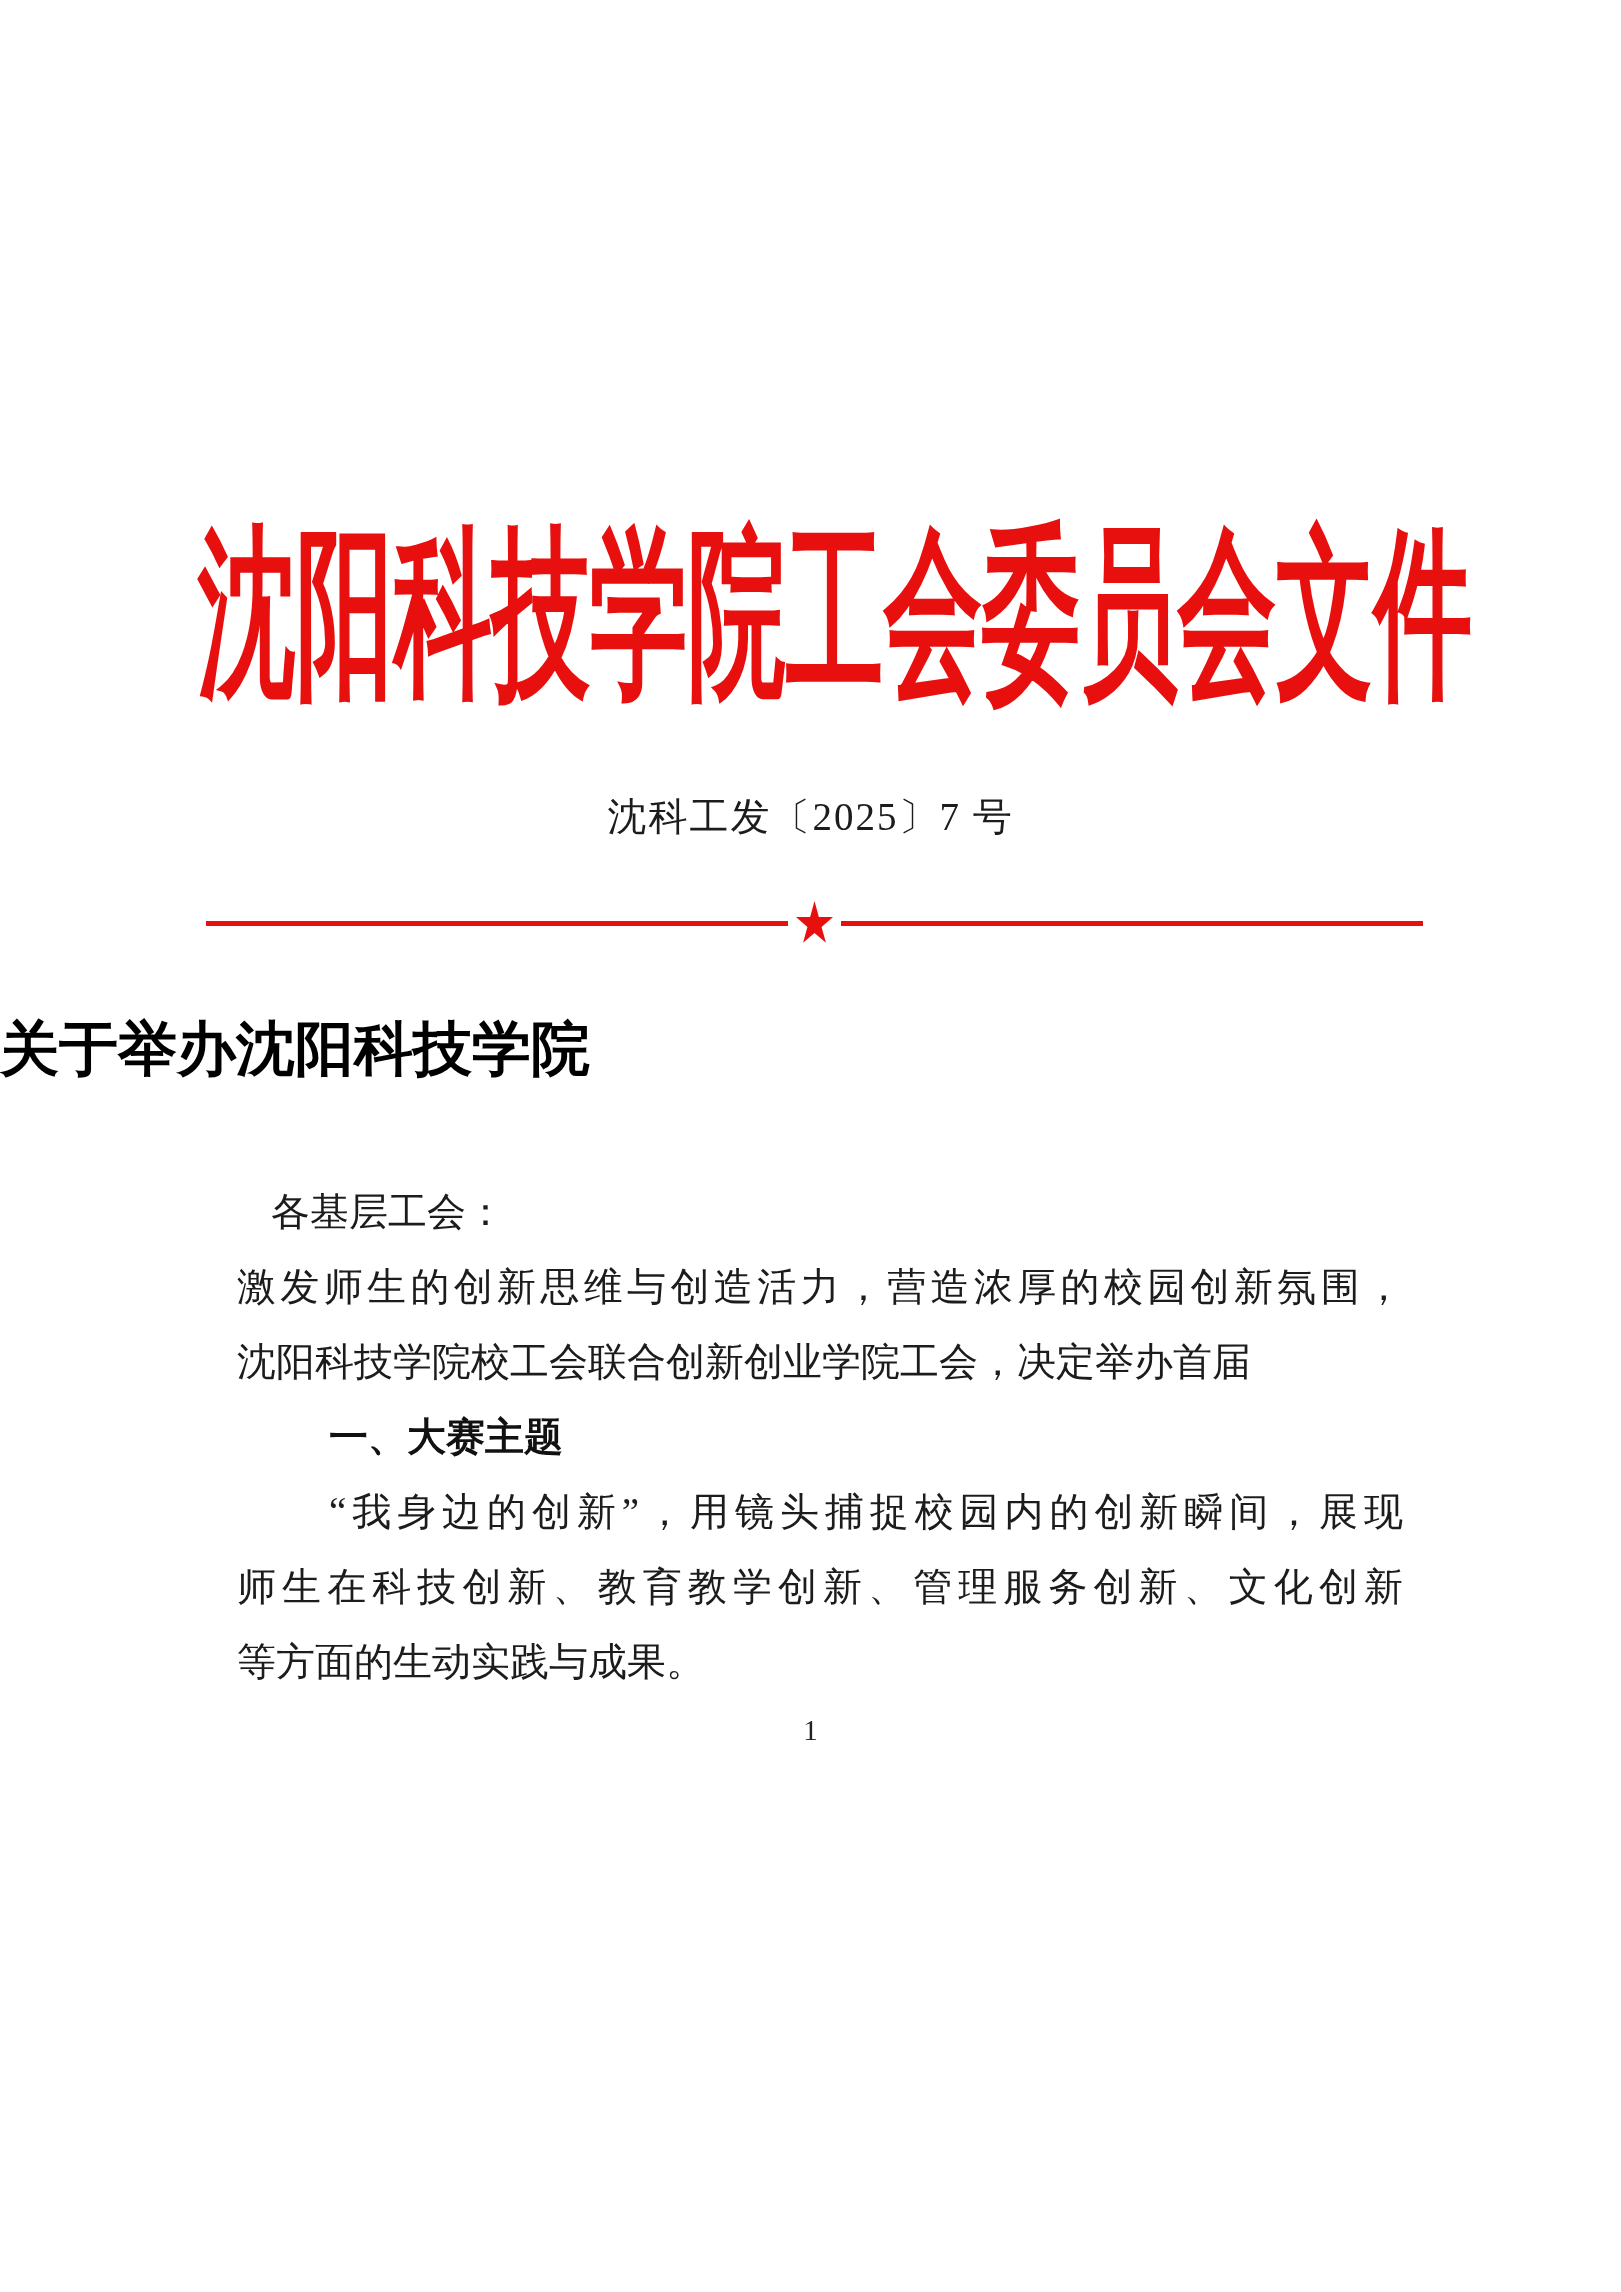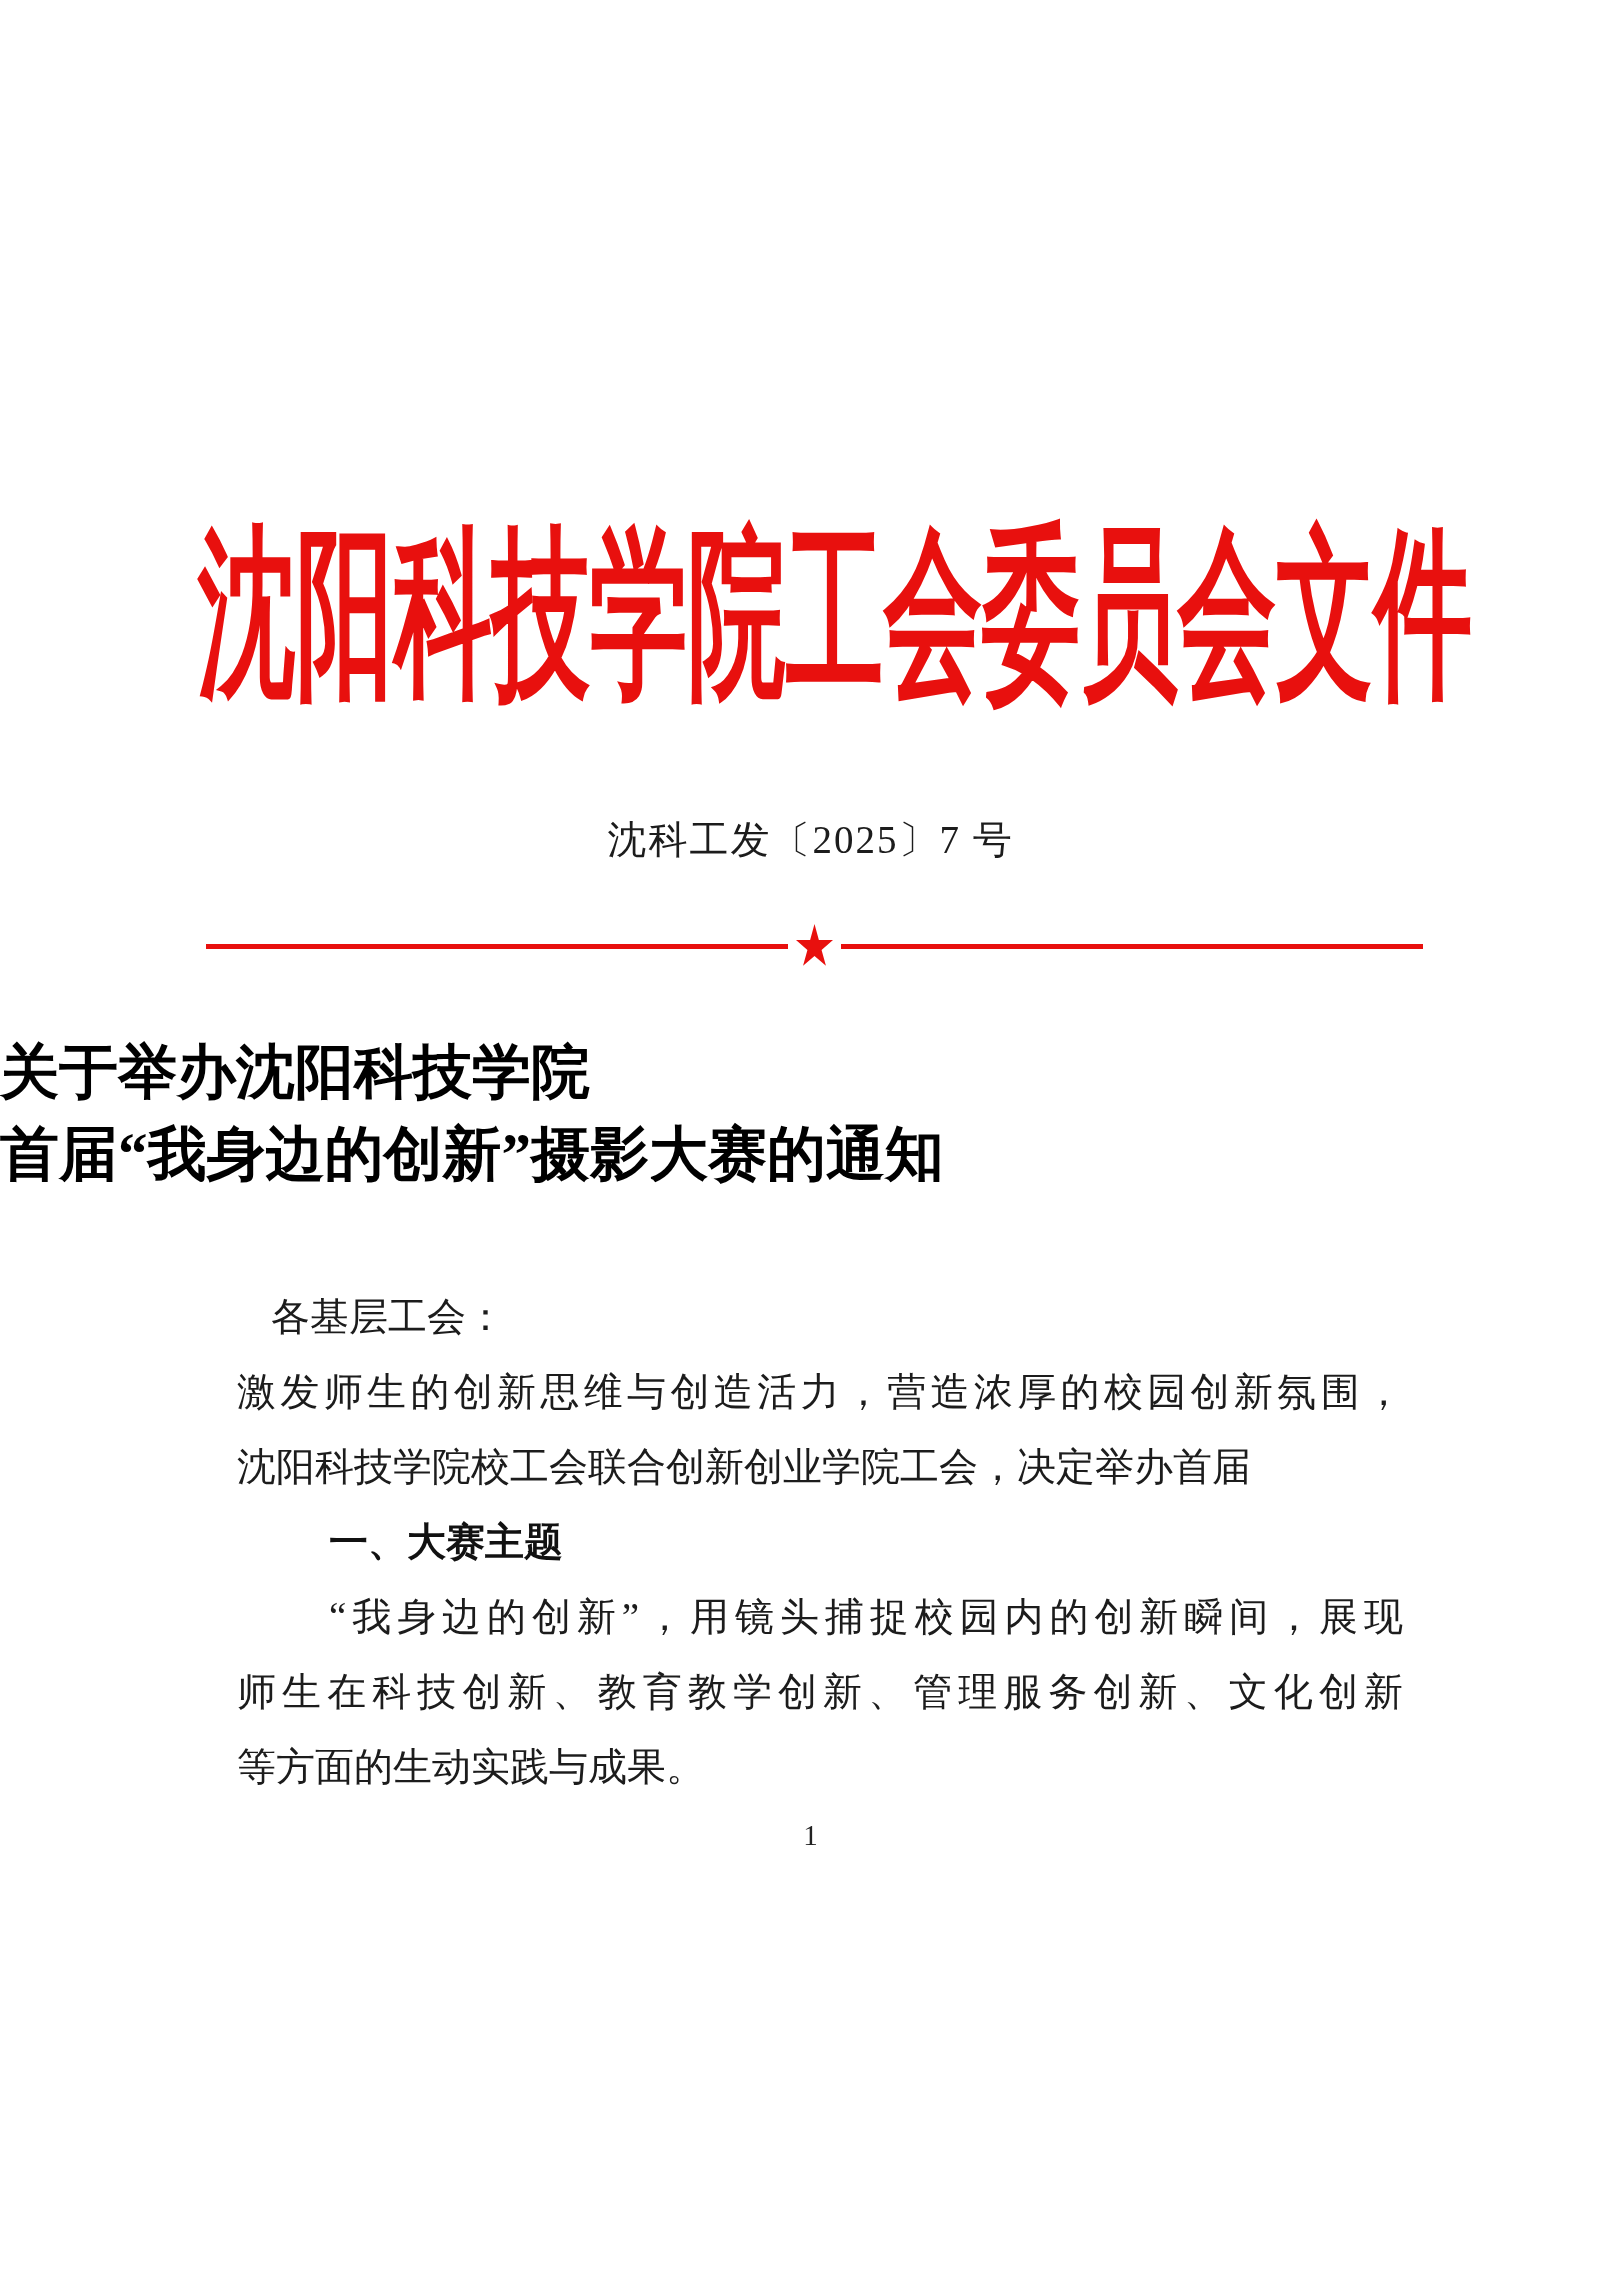--- a/index.html
+++ b/index.html
@@ -23,21 +23,21 @@
     font-size:98px;
     font-weight:bold;
     color:var(--accent,#e8100e);
     transform:translateX(24.5px) scaleY(1.88);
     transform-origin:center center;
     white-space:nowrap;
     font-family:"Liberation Serif","DejaVu Serif",serif;
   }
   
   .docnum{
-    margin-top:107px;
+    margin-top:84px;
     height:59px;
     line-height:59px;
     text-align:center;
     font-size:39px;
     letter-spacing:2px;
     color:var(--ink,#1c1c1c);
   }
   
   .divider{
     margin:54px 198px 0 206px;
@@ -112,21 +112,20 @@
   <div class="divider">
     <span class="seg"></span>
     <svg class="star" viewBox="0 0 100 100" preserveAspectRatio="none" aria-hidden="true">
       <polygon fill="currentColor" points="50,0 61.8,35.5 100,35.5 69.1,57.5 80.9,93 50,71 19.1,93 30.9,57.5 0,35.5 38.2,35.5"></polygon>
     </svg>
     <span class="seg"></span>
   </div>
 
   <div class="doc-title">
     <div>关于举办沈阳科技学院</div>
-    <div>首届“我身边的创新”摄影大赛的通知</div>
   </div>
 
   <div class="body-text">
     <div class="salutation">各基层工会：</div>
 
     <div class="para">
         <div class="tline">激发师生的创新思维与创造活力，营造浓厚的校园创新氛围，</div>
         <div class="tline">沈阳科技学院校工会联合创新创业学院工会，决定举办首届</div>
       </div>
 

